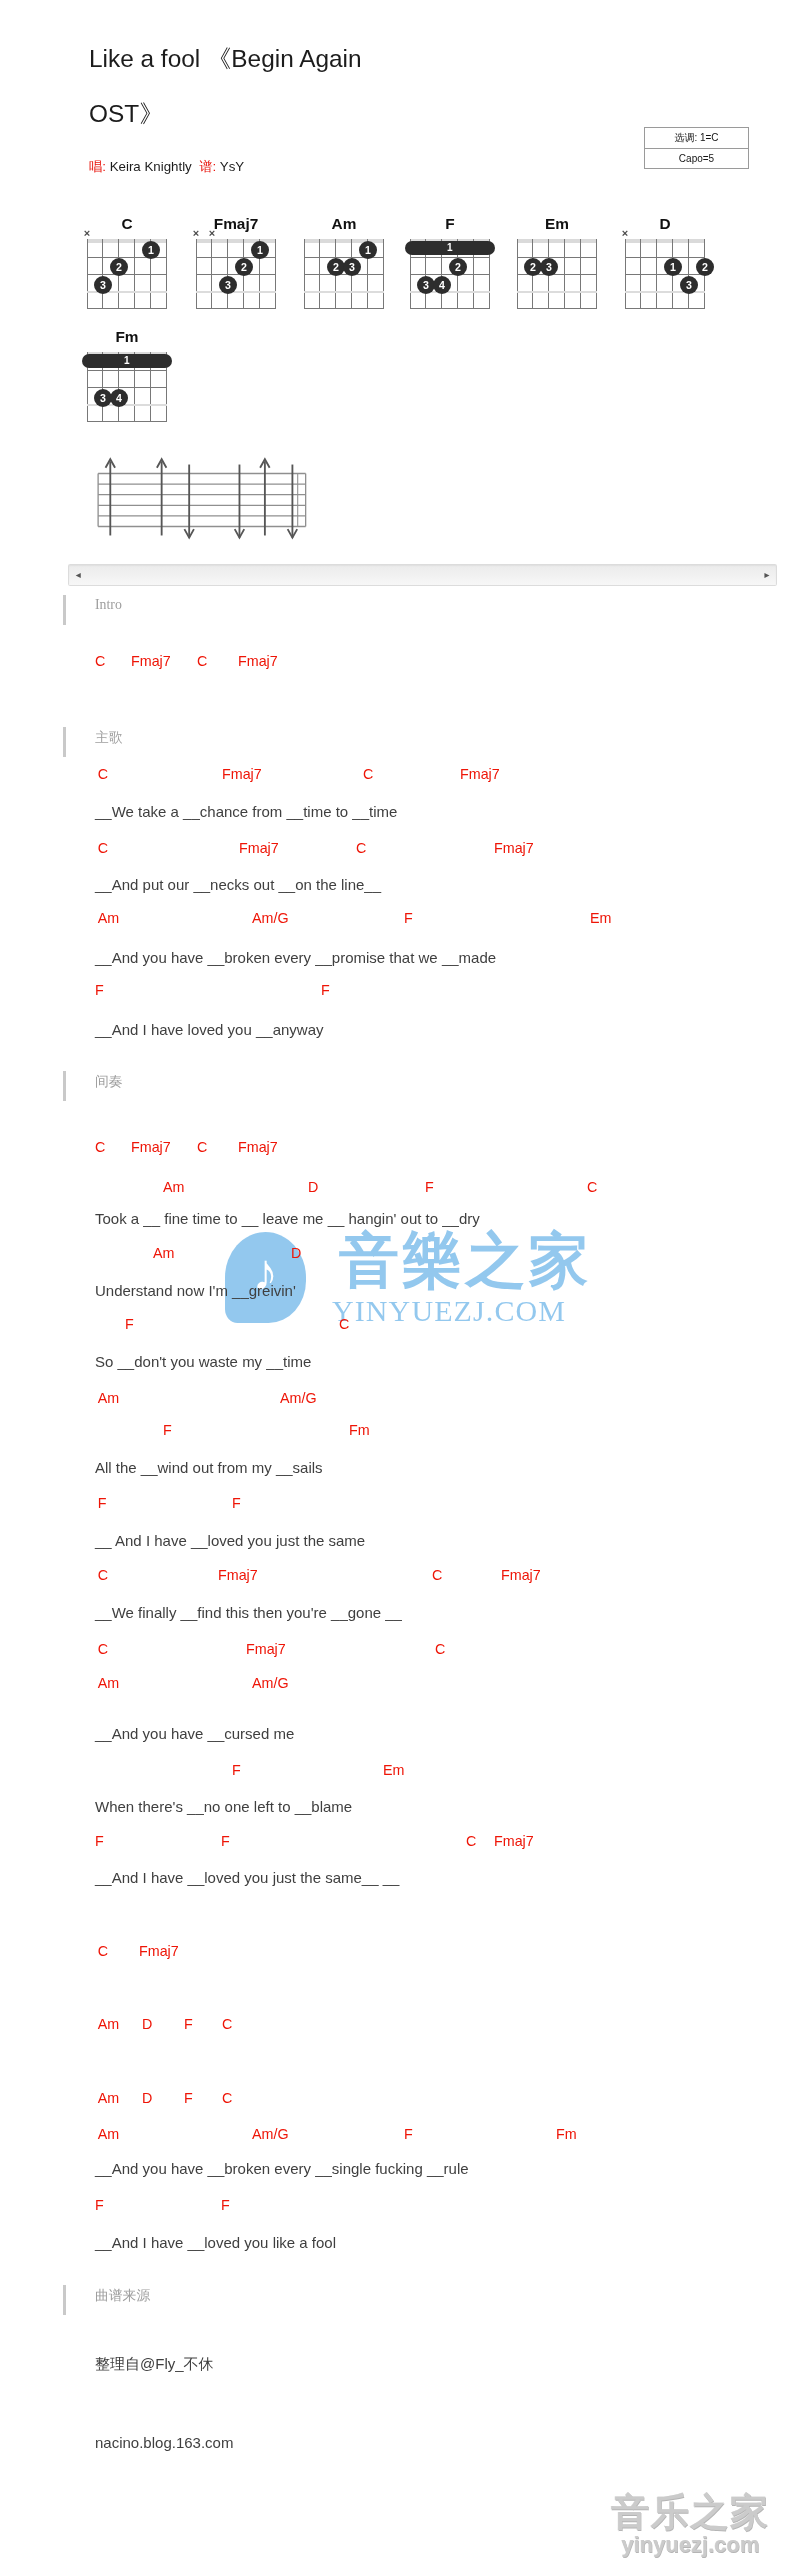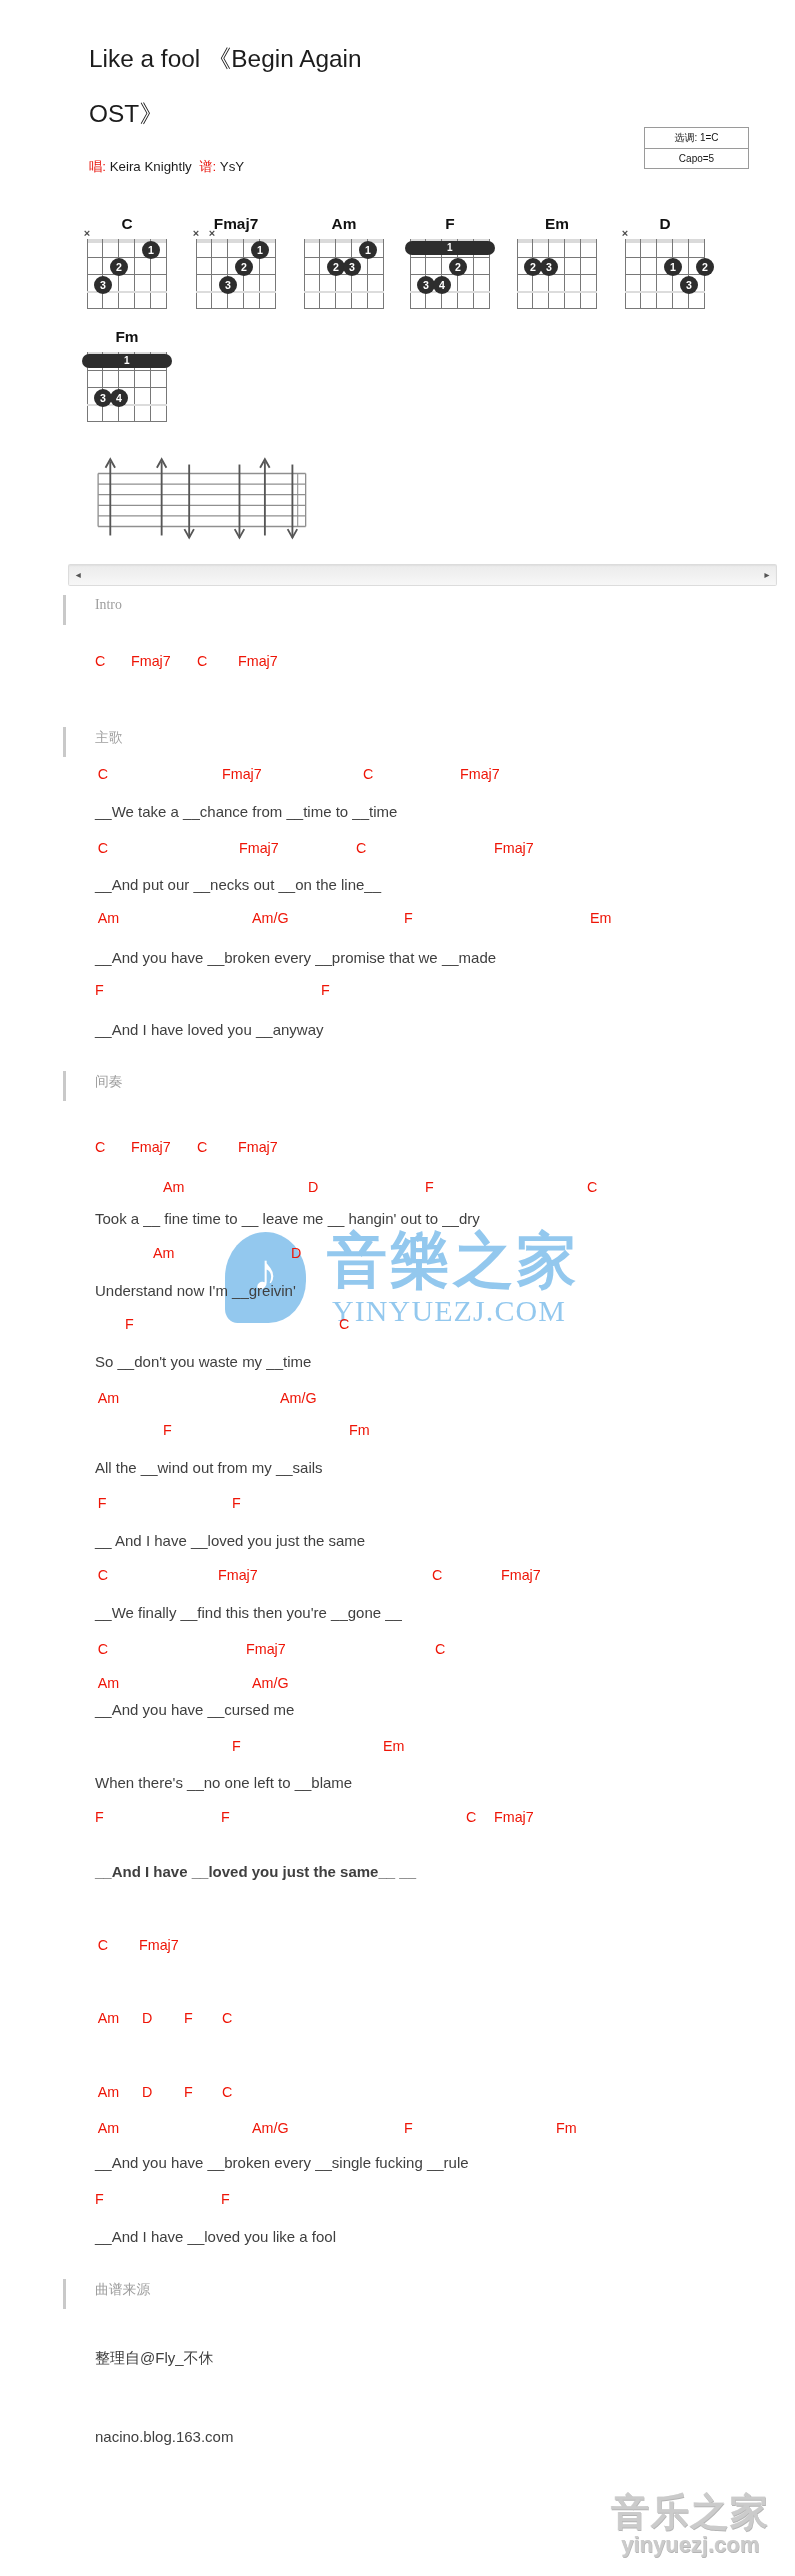--- a/index.html
+++ b/index.html
@@ -40,21 +40,21 @@
   .sb-arrow{position:absolute;top:0;width:16px;height:20px;line-height:20px;text-align:center;
             color:#555;font-size:8.5px;cursor:default;}
   .sb-arrow.left{left:1.1px;}
   .sb-arrow.right{right:1.1px;}
 
   
   .wm-center{position:absolute;left:225px;top:1226px;width:419px;height:111px;pointer-events:none;}
   .wm-icon{position:absolute;left:0;top:6.4px;width:81px;height:91px;background:rgba(128,190,235,0.85);
            border-radius:52% 52% 48% 16%;}
   .wm-icon span{position:absolute;left:0;top:9.5px;width:81px;text-align:center;font-size:52px;color:#fff;}
-  .wm-brand{position:absolute;left:102px;top:-5.3px;font-size:60px;font-weight:bold;letter-spacing:3.2px;
+  .wm-brand{position:absolute;left:114px;top:-5.3px;font-size:60px;font-weight:bold;letter-spacing:3.2px;
             color:rgba(128,190,235,0.85);font-family:"DejaVu Sans",sans-serif;}
   .wm-domain{position:absolute;left:107px;top:68px;font-size:30px;letter-spacing:1.1px;
              color:rgba(128,190,235,0.85);font-family:"Liberation Serif","DejaVu Serif",serif;}
   .wm-corner{position:absolute;left:603px;top:2492px;width:175px;text-align:center;color:#cbcbcb;
              font-weight:bold;pointer-events:none;
              text-shadow:0.5px 0.5px 0 #b5b5b5,-0.5px -0.5px 0 #e2e2e2;}
   .wm-corner .cn{font-size:38px;letter-spacing:1.6px;line-height:41px;}
   .wm-corner .en{font-size:22px;line-height:24.4px;}
 
   
@@ -355,33 +355,33 @@
       <div class="line lyric" style="margin-top: 19px;">__We finally __find this then you're __gone __</div>
       <div class="line chords" style="margin-top: 16px;">
         <span class="chord" style="left: 2.7px;">C</span>
         <span class="chord" style="left: 151px;">Fmaj7</span>
         <span class="chord" style="left: 340px;">C</span>
       </div>
       <div class="line chords" style="margin-top: 16px;">
         <span class="chord" style="left: 2.7px;">Am</span>
         <span class="chord" style="left: 157px;">Am/G</span>
       </div>
-      <div class="line lyric" style="margin-top: 8px;">__And you have __cursed me</div>
+      <div class="line lyric" style="margin-top: 32px;">__And you have __cursed me</div>
       <div class="line chords" style="margin-top: 16px;">
         <span class="chord" style="left: 137px;">F</span>
         <span class="chord" style="left: 288px;">Em</span>
       </div>
       <div class="line lyric" style="margin-top: 18px;">When there's __no one left to __blame</div>
       <div class="line chords" style="margin-top: 14.3px;">
         <span class="chord" style="left: 0px;">F</span>
         <span class="chord" style="left: 126px;">F</span>
         <span class="chord" style="left: 371px;">C</span>
         <span class="chord" style="left: 399px;">Fmaj7</span>
       </div>
-      <div class="line lyric" style="margin-top: 36px; font-weight: bold;">__And I have __loved you just the same__ __</div>
+      <div class="line lyric" style="margin-top: 18px;">__And I have __loved you just the same__ __</div>
       <div class="line chords" style="margin-top: 53px;">
         <span class="chord" style="left: 2.7px;">C</span>
         <span class="chord" style="left: 44px;">Fmaj7</span>
       </div>
       <div class="line chords" style="margin-top: 55px;">
         <span class="chord" style="left: 2.7px;">Am</span>
         <span class="chord" style="left: 47px;">D</span>
         <span class="chord" style="left: 89px;">F</span>
         <span class="chord" style="left: 127px;">C</span>
       </div>

